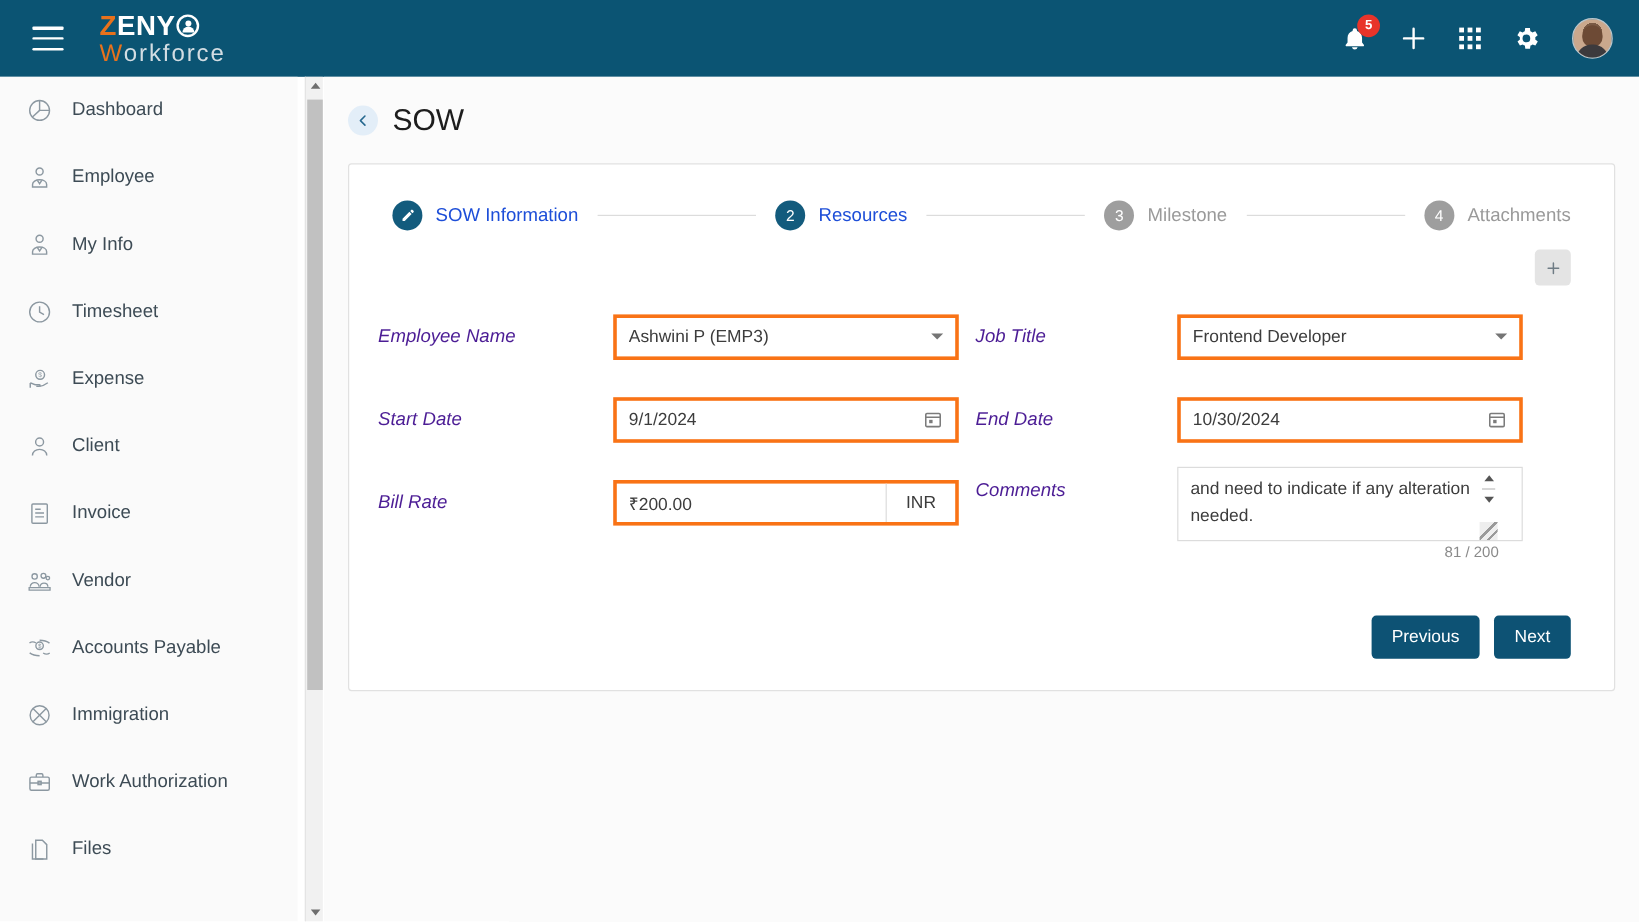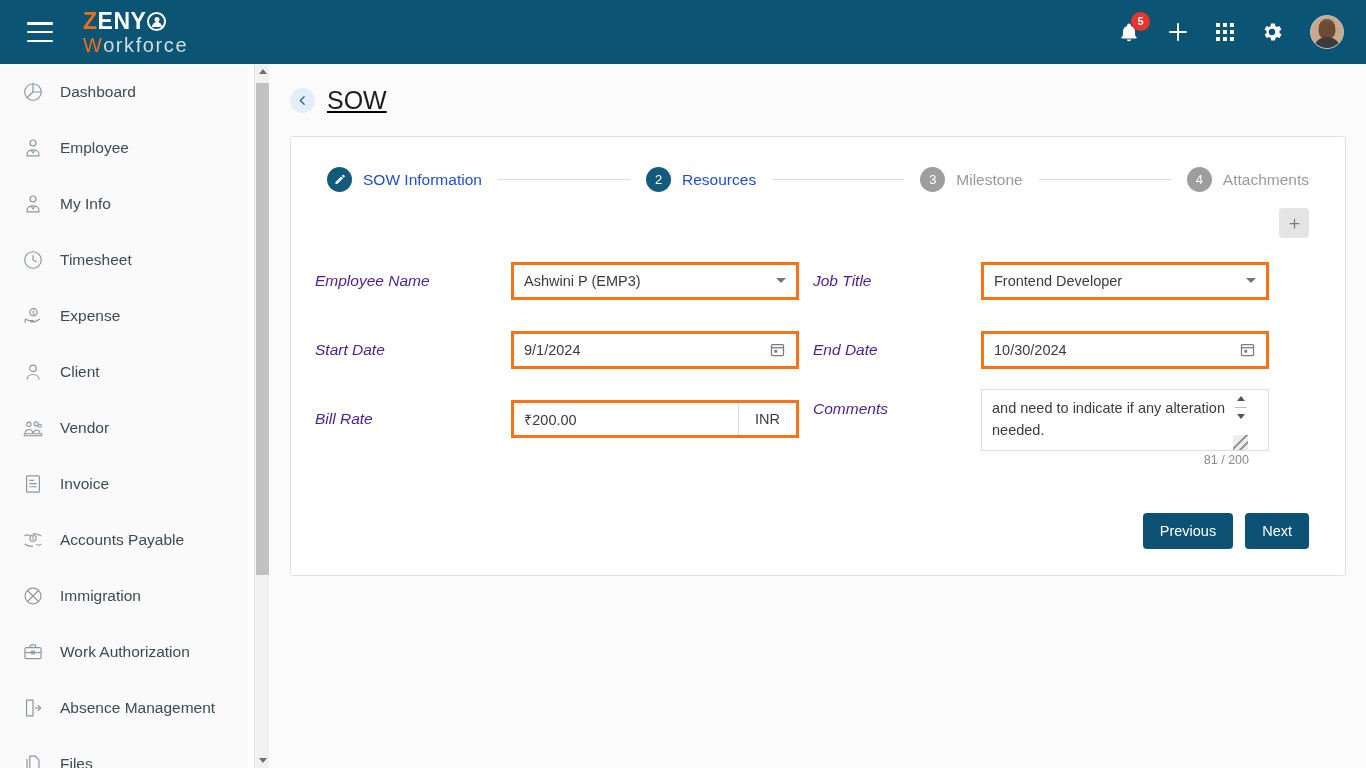--- a/index.html
+++ b/index.html
@@ -115,21 +115,21 @@
   .sb-thumb {
     position: absolute; left: 1px; top: 19px; width: 13px; height: 492px;
     background: #c1c1c1; cursor: pointer;
   }
 
   
   .main {
     position: absolute; top: 64px; left: 270px; width: 1096px; height: 704px;
     background: #fbfbfb; overflow: hidden;
   }
-  .page-head { display: flex; align-items: center; padding: 22px 0 0 20px; text-decoration: underline; }
+  .page-head { display: flex; align-items: center; padding: 22px 0 0 20px; }
   .back-btn {
     width: 25px; height: 25px; border-radius: 50%;
     background: #e3eef8; display: flex; align-items: center; justify-content: center;
     cursor: pointer; color: #25688f;
   }
   .page-title { font-size: 25px; color: #1d1d1d; margin-left: 12px; font-weight: normal; }
 
   .card {
     position: absolute; top: 72px; left: 20px; width: 1056px; height: 440px;
     background: #ffffff; border: 1px solid #e1e1e1; border-radius: 3px;
@@ -352,44 +352,44 @@
         <svg width="22" height="22" viewBox="0 0 24 24" fill="none" stroke="#8c98a1" stroke-width="1.3">
           <circle cx="12" cy="8" r="3.6"></circle>
             <path d="M5.5 20.2c0-3.3 2.9-5.5 6.5-5.5s6.5 2.2 6.5 5.5"></path>
         </svg>
       </span>
       <span class="nav-label">Client</span>
     </div>
 
     <div class="nav-item">
       <span class="nav-ico">
+        <svg width="22" height="22" viewBox="0 0 24 24" fill="none" stroke="#8c98a1" stroke-width="1.3">
+          <rect x="5" y="3.2" width="14" height="17.6" rx="1"></rect>
+            <path d="M8 8h5M8 11.5h8M8 15h8"></path>
+        </svg>
+      </span>
+      <span class="nav-label">Invoice</span>
+    </div>
+
+    <div class="nav-item">
+      <span class="nav-ico">
         <svg width="22" height="22" viewBox="0 0 24 24" fill="none" stroke="#8c98a1" stroke-width="1.2">
           <circle cx="7.5" cy="8" r="2.4"></circle>
             <circle cx="15.5" cy="7.5" r="2.2"></circle>
             <circle cx="19.5" cy="9.5" r="1.6"></circle>
           <path d="M3.5 17.5c0-2.4 1.9-3.8 4-3.8s4 1.4 4 3.8"></path>
             <path d="M12.5 17.5c0-2.2 1.6-3.4 3.5-3.4s3.5 1.2 3.5 3.4"></path>
           <path d="M2.5 18.2h19v2.2h-19z"></path>
         </svg>
       </span>
       <span class="nav-label">Vendor</span>
     </div>
 
     <div class="nav-item">
       <span class="nav-ico">
-        <svg width="22" height="22" viewBox="0 0 24 24" fill="none" stroke="#8c98a1" stroke-width="1.3">
-          <rect x="5" y="3.2" width="14" height="17.6" rx="1"></rect>
-            <path d="M8 8h5M8 11.5h8M8 15h8"></path>
-        </svg>
-      </span>
-      <span class="nav-label">Invoice</span>
-    </div>
-
-    <div class="nav-item">
-      <span class="nav-ico">
         <svg width="22" height="22" viewBox="0 0 24 24" fill="none" stroke="#8c98a1" stroke-width="1.25">
           <circle cx="12" cy="10" r="3.4"></circle>
             <text x="12" y="12.4" font-size="5.6" text-anchor="middle" fill="#8c98a1" stroke="none">$</text>
           <path d="M2.8 7.5c2-1.6 4.2-1.2 6 0"></path>
             <path d="M21.2 16.5c-2 1.6-4.2 1.2-6 0"></path>
           <path d="M3 16.4c2.6 2 6 2.6 9 2.6"></path>
             <path d="M21 7.6c-2.6-2-6-2.6-9-2.6"></path>
         </svg>
       </span>
       <span class="nav-label">Accounts Payable</span>
@@ -410,30 +410,20 @@
         <svg width="22" height="22" viewBox="0 0 24 24" fill="none" stroke="#8c98a1" stroke-width="1.3">
           <rect x="3.2" y="7.2" width="17.6" height="12" rx="1.4"></rect>
             <path d="M9 7.2V5.4a1.2 1.2 0 0 1 1.2-1.2h3.6a1.2 1.2 0 0 1 1.2 1.2v1.8"></path>
             <path d="M3.2 12.6h17.6"></path>
             <rect x="10.6" y="11" width="2.8" height="3"></rect>
         </svg>
       </span>
       <span class="nav-label">Work Authorization</span>
     </div>
 
-    <div class="nav-item">
-      <span class="nav-ico">
-        <svg width="22" height="22" viewBox="0 0 24 24" fill="none" stroke="#8c98a1" stroke-width="1.3">
-          <path d="M5 3.5h7v17H5z"></path>
-            <path d="M14 12h6"></path>
-            <path d="M17.4 9l3 3-3 3"></path>
-        </svg>
-      </span>
-      <span class="nav-label">Absence Management</span>
-    </div>
 
     <div class="nav-item">
       <span class="nav-ico">
         <svg width="22" height="22" viewBox="0 0 24 24" fill="none" stroke="#8c98a1" stroke-width="1.3">
           <path d="M8.5 3.5h6l4 4v13h-10z"></path>
             <path d="M5.5 6.5v14h10"></path>
         </svg>
       </span>
       <span class="nav-label">Files</span>
     </div>

